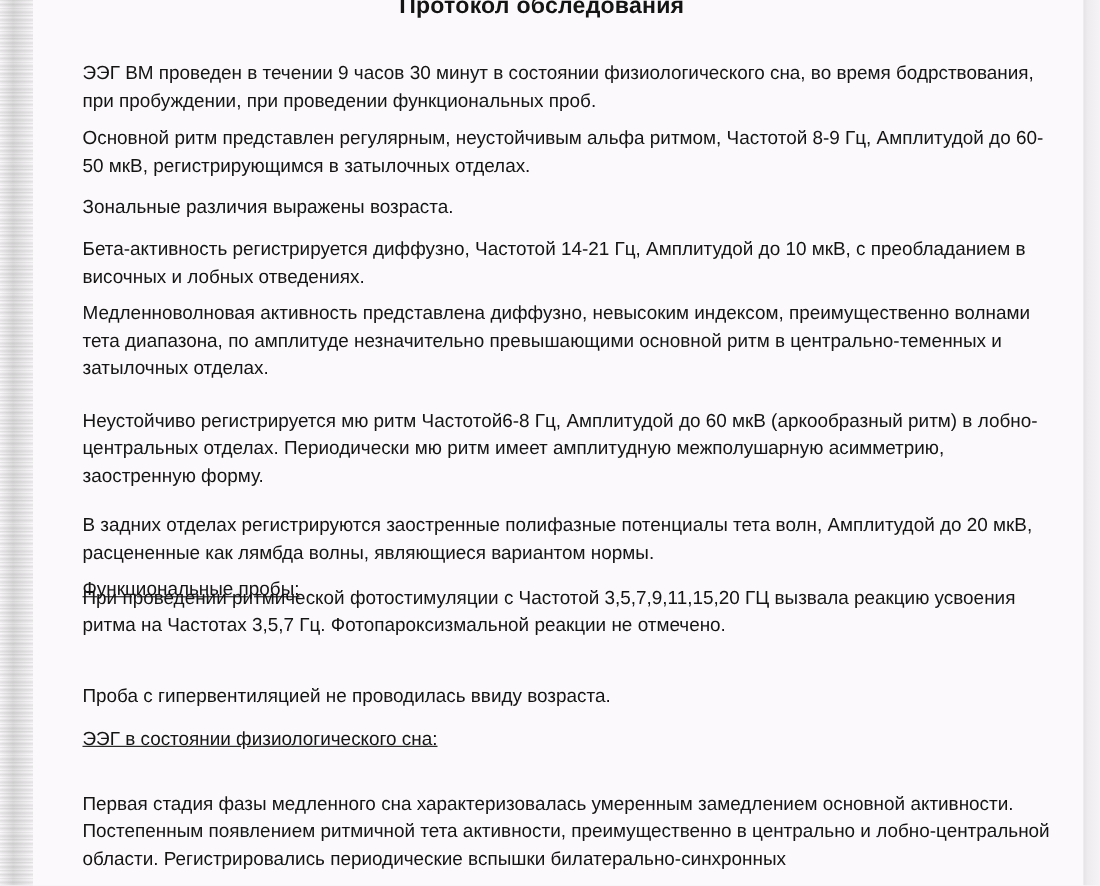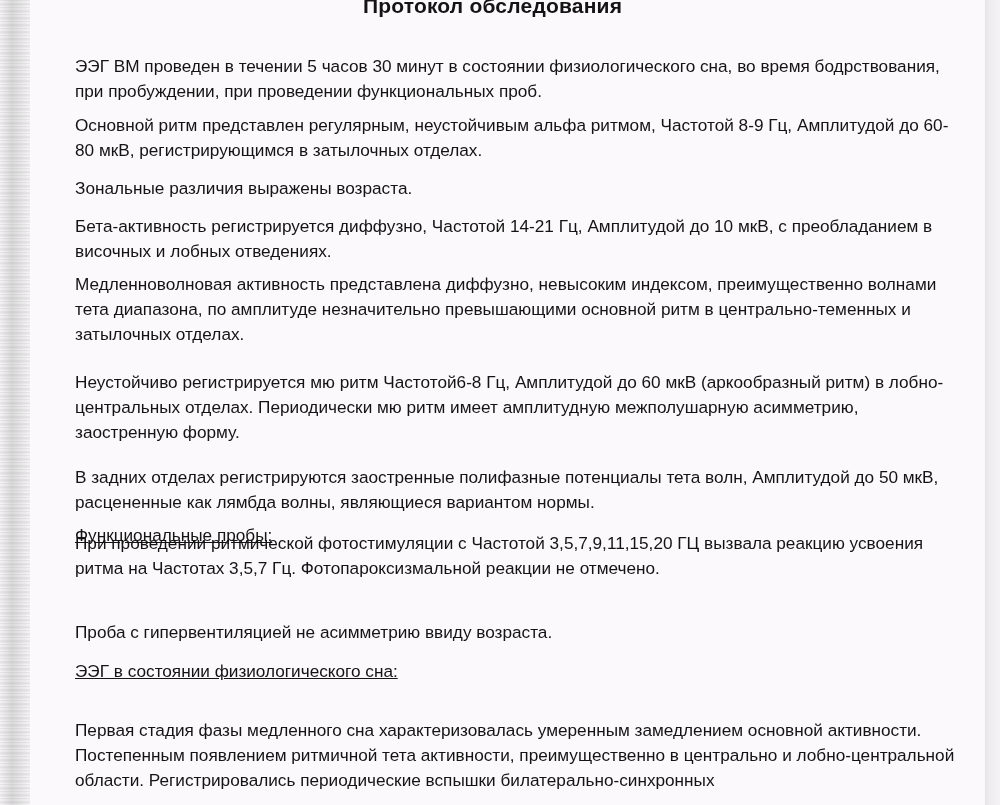--- a/index.html
+++ b/index.html
@@ -76,27 +76,27 @@
 </head>
 <body>
 
 <div class="scan-page"></div>
 <div class="scan-edge-left"></div>
 <div class="scan-edge-right"></div>
 
 <div class="title">Протокол обследования</div>
 
 <div class="content">
-  <p class="para" style="top:54px;">ЭЭГ ВМ проведен в течении 5 часов 30 минут в состоянии физиологического сна, во время бодрствования, при пробуждении, при проведении функциональных проб.</p>
-  <p class="para" style="top:113px;">Основной ритм представлен регулярным, неустойчивым альфа ритмом, Частотой 8-9 Гц, Амплитудой до 60-80 мкВ, регистрирующимся в затылочных отделах.</p>
+  <p class="para" style="top:54px;">ЭЭГ ВМ проведен в течении 9 часов 30 минут в состоянии физиологического сна, во время бодрствования, при пробуждении, при проведении функциональных проб.</p>
+  <p class="para" style="top:113px;">Основной ритм представлен регулярным, неустойчивым альфа ритмом, Частотой 8-9 Гц, Амплитудой до 60-50 мкВ, регистрирующимся в затылочных отделах.</p>
   <p class="para" style="top:176px;">Зональные различия выражены возраста.</p>
   <p class="para" style="top:214px;">Бета-активность регистрируется диффузно, Частотой 14-21 Гц, Амплитудой до 10 мкВ, с преобладанием в височных и лобных отведениях.</p>
   <p class="para" style="top:272px;">Медленноволновая активность представлена диффузно, невысоким индексом, преимущественно волнами тета диапазона, по амплитуде незначительно превышающими основной ритм в центрально-теменных и затылочных отделах.</p>
   <p class="para" style="top:370px;">Неустойчиво регистрируется мю ритм Частотой6-8 Гц, Амплитудой до 60 мкВ (аркообразный ритм) в лобно-центральных отделах. Периодически мю ритм имеет амплитудную межполушарную асимметрию, заостренную форму.</p>
-  <p class="para" style="top:465px;">В задних отделах регистрируются заостренные полифазные потенциалы тета волн, Амплитудой до 50 мкВ, расцененные как лямбда волны, являющиеся вариантом нормы.</p>
+  <p class="para" style="top:465px;">В задних отделах регистрируются заостренные полифазные потенциалы тета волн, Амплитудой до 20 мкВ, расцененные как лямбда волны, являющиеся вариантом нормы.</p>
 
   <div class="heading" style="top:523px;">Функциональные пробы:</div>
   <p class="para" style="top:531px;">При проведении ритмической фотостимуляции с Частотой 3,5,7,9,11,15,20 ГЦ вызвала реакцию усвоения ритма на Частотах 3,5,7 Гц. Фотопароксизмальной реакции не отмечено.</p>
-  <p class="para" style="top:620px;">Проба с гипервентиляцией не асимметрию ввиду возраста.</p>
+  <p class="para" style="top:620px;">Проба с гипервентиляцией не проводилась ввиду возраста.</p>
 
   <div class="heading" style="top:659px;">ЭЭГ в состоянии физиологического сна:</div>
   <p class="para" style="top:697px;margin-top:21px;">Первая стадия фазы медленного сна характеризовалась умеренным замедлением основной активности. Постепенным появлением ритмичной тета активности, преимущественно в центрально и лобно-центральной области. Регистрировались периодические вспышки билатерально-синхронных</p>
 </div>
 
 </body></html>

